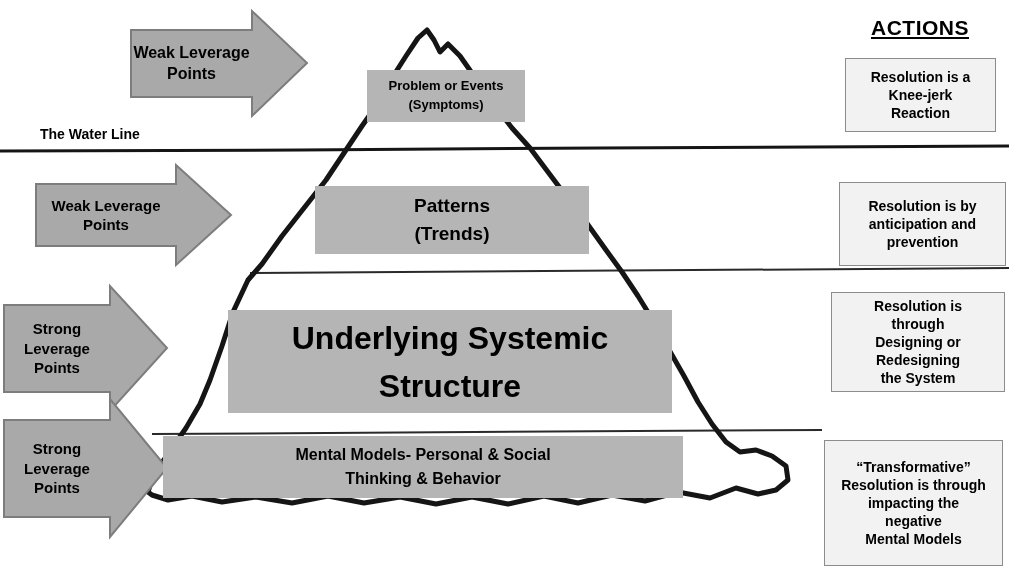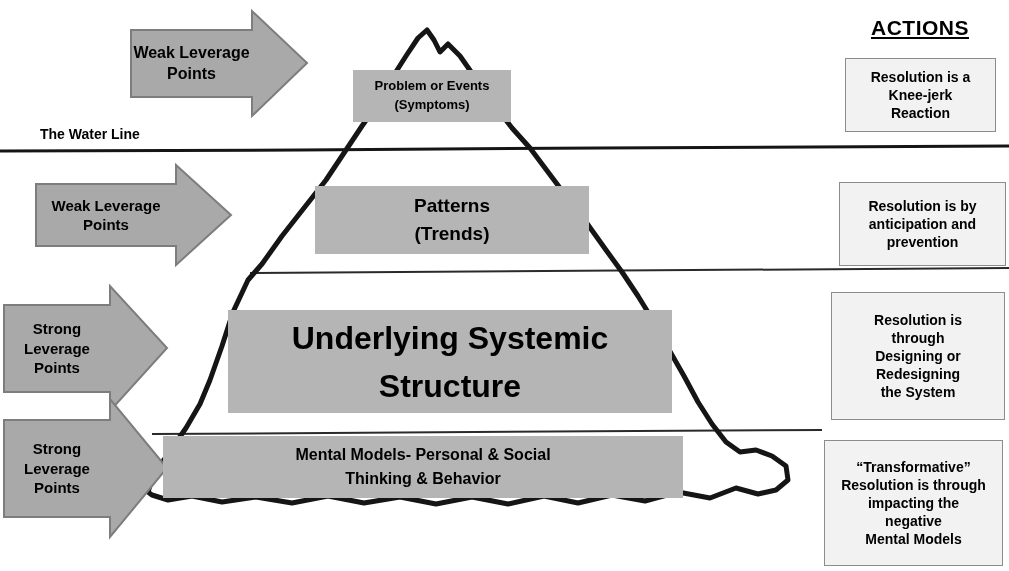--- a/index.html
+++ b/index.html
@@ -48,21 +48,21 @@
              L 678 492 L 645 501 L 612 495 L 578 503 L 544 496 L 508 504 L 472 497 L 436 504
              L 400 497 L 364 503 L 328 496 L 292 503 L 256 497 L 222 502 L 192 496 L 168 500
              L 152 495 Z" fill="none" stroke="#151515" stroke-width="5" stroke-linejoin="round" stroke-linecap="round"></path>
 
     <polygon points="131,30 252,30 252,11 307,63 252,116 252,97 131,97" fill="#a9a9a9" stroke="#7d7d7d" stroke-width="2"></polygon>
     <polygon points="36,184 176,184 176,165 231,215 176,265 176,246 36,246" fill="#a9a9a9" stroke="#7d7d7d" stroke-width="2"></polygon>
     <polygon points="4,305 110,305 110,286 167,348 110,411 110,392 4,392" fill="#a9a9a9" stroke="#7d7d7d" stroke-width="2"></polygon>
     <polygon points="4,420 110,420 110,399 167,468 110,537 110,517 4,517" fill="#a9a9a9" stroke="#7d7d7d" stroke-width="2"></polygon>
   </svg>
 
-  <div class="abs lvl pre" style="left:353px; top:70px; width:158px; height:52px; font-size:13px; line-height:1.45;">Problem or Events
+  <div class="abs lvl pre" style="left:367px; top:70px; width:158px; height:52px; font-size:13px; line-height:1.45;">Problem or Events
 (Symptoms)</div>
 
   <div class="abs lvl pre" style="left:315px; top:186px; width:274px; height:68px; font-size:19px; line-height:1.5;">Patterns
 (Trends)</div>
 
   <div class="abs lvl pre" style="left:228px; top:310px; width:444px; height:103px; font-size:32px; line-height:1.5;">Underlying Systemic
 Structure</div>
 
   <div class="abs lvl pre" style="left:163px; top:436px; width:520px; height:62px; font-size:16px; line-height:1.5;">Mental Models- Personal &amp; Social
 Thinking &amp; Behavior</div>
@@ -86,21 +86,21 @@
   <div class="abs heading" style="left:835px; top:16px; width:170px;">ACTIONS</div>
 
   <div class="abs action-box pre" style="left:845px; top:58px; width:151px; height:74px;">Resolution is a
 Knee-jerk
 Reaction</div>
 
   <div class="abs action-box pre" style="left:839px; top:182px; width:167px; height:84px;">Resolution is by
 anticipation and
 prevention</div>
 
-  <div class="abs action-box pre" style="left:831px; top:292px; width:174px; height:128px;">Resolution is
+  <div class="abs action-box pre" style="left:831px; top:292px; width:174px; height:100px;">Resolution is
 through
 Designing or
 Redesigning
 the System</div>
 
   <div class="abs action-box pre" style="left:824px; top:440px; width:179px; height:126px;">“Transformative”
 Resolution is through
 impacting the
 negative
 Mental Models</div>

